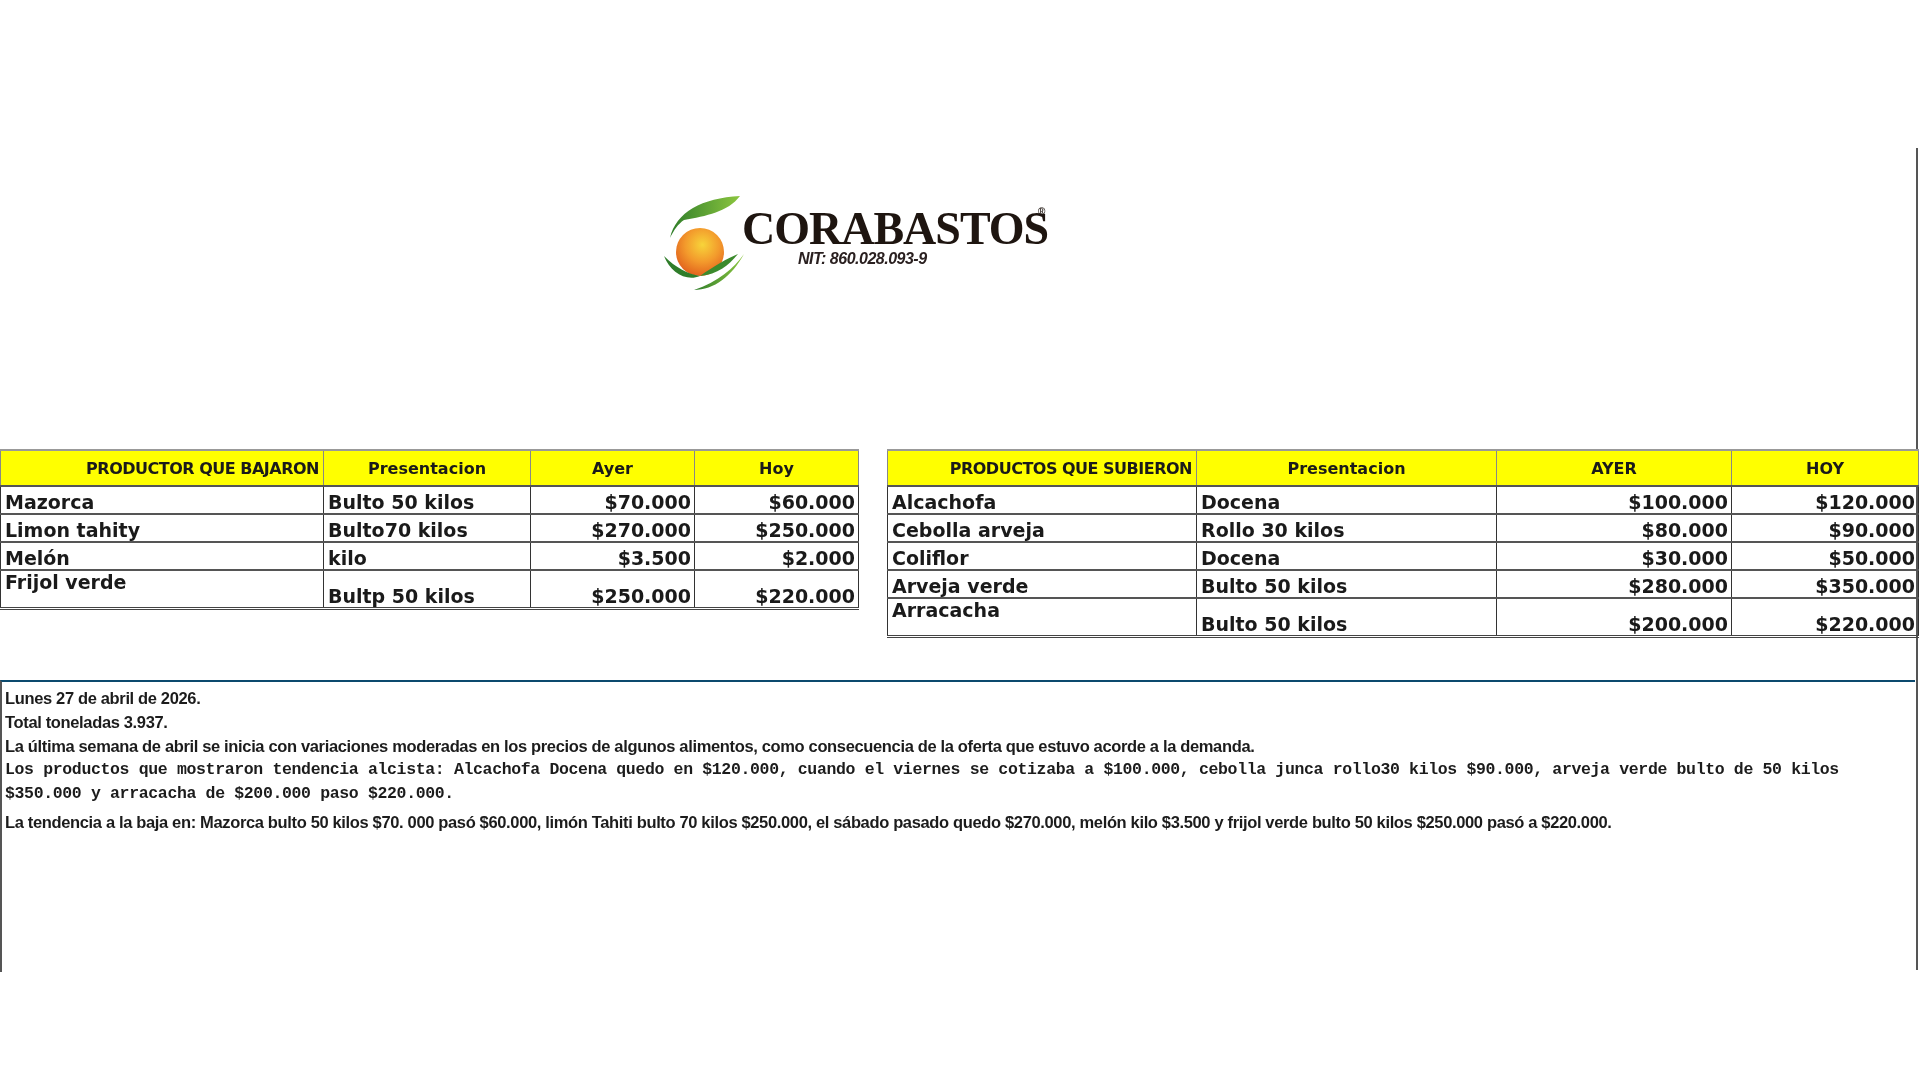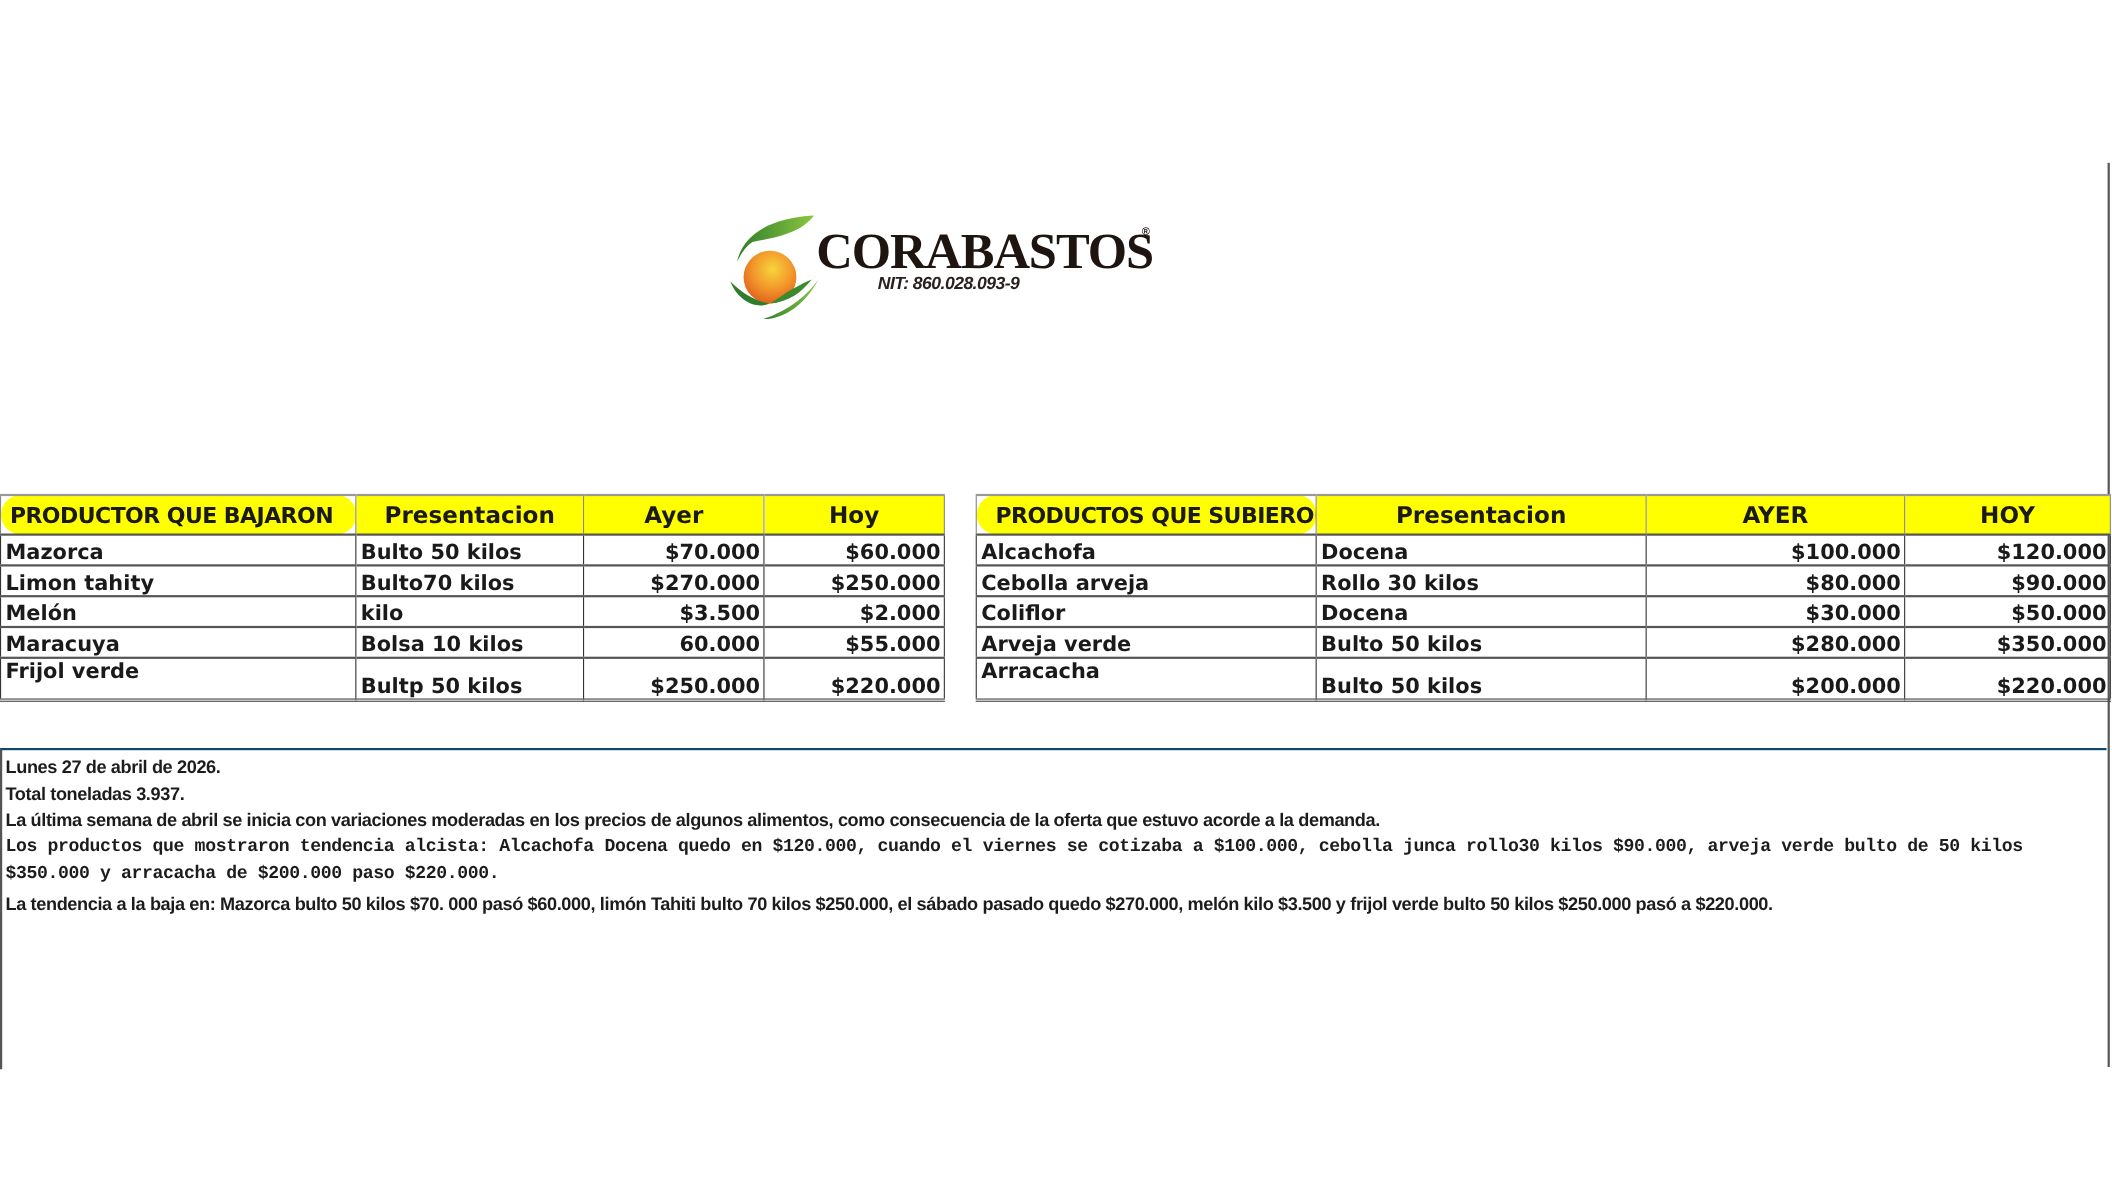--- a/index.html
+++ b/index.html
@@ -22,24 +22,24 @@
     font-family: "Liberation Sans", sans-serif; font-weight: bold; font-style: italic; font-size: 16px;
     color: #2a2020; letter-spacing: -0.5px; white-space: nowrap;
   }
   
   table.prices {
     position: absolute; border-collapse: collapse; table-layout: fixed;
     font-family: "DejaVu Sans", sans-serif; font-weight: bold; font-size: 19px; color: #1a1a1a;
     border-bottom: 3px double #444;
   }
   table.prices th {
-    background: #ffff00; height: 34px; font-size: 21px; font-weight: bold; text-align: center;
+    background: #ffff00; height: 34px; font-size: 16px; font-weight: bold; text-align: center;
     border: 1px solid #888; border-top: 2px solid #999; padding: 0 4px; white-space: nowrap; overflow: hidden;
   }
-  table.prices th.first { text-align: left; font-size: 20px; padding-left: 8px; letter-spacing: -0.5px; border-radius: 18px; }
+  table.prices th.first { text-align: right; font-size: 16px; padding-left: 8px; letter-spacing: -0.5px; }
   table.prices td {
     border: 1px solid #333; border-top: 2px solid #555; padding: 0 3px 0 4px; white-space: nowrap; overflow: hidden;
     vertical-align: bottom; height: 26px; margin-left: 38px;
   }
   table.prices td.num { text-align: right; }
   table.prices tr.tall td { height: 36px; }
   table.prices tr.tall td.name { vertical-align: top; }
   #tbl-down { left: 0; top: 449px; width: 858px; }
   #tbl-up { left: 887px; top: 449px; width: 1031px; }
   
@@ -109,26 +109,20 @@
       <td>Bulto70 kilos</td>
       <td class="num">$270.000</td>
       <td class="num">$250.000</td>
     </tr>
     <tr>
       <td class="name">Melón</td>
       <td>kilo</td>
       <td class="num">$3.500</td>
       <td class="num">$2.000</td>
     </tr>
-    <tr>
-      <td class="name">Maracuya</td>
-      <td>Bolsa 10 kilos</td>
-      <td class="num">60.000</td>
-      <td class="num">$55.000</td>
-    </tr>
     <tr class="tall">
       <td class="name">Frijol verde</td>
       <td>Bultp 50 kilos</td>
       <td class="num">$250.000</td>
       <td class="num">$220.000</td>
     </tr>
   </tbody>
 </table>
 
 <table class="prices" id="tbl-up">

